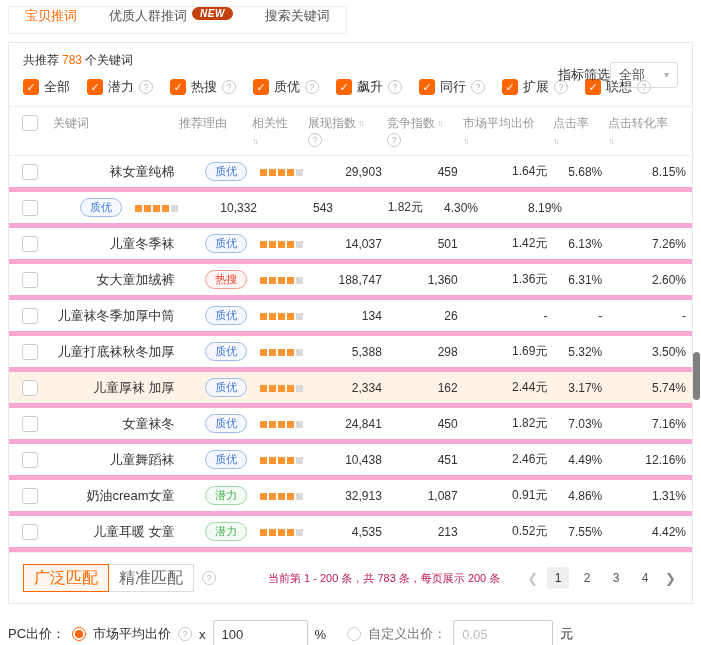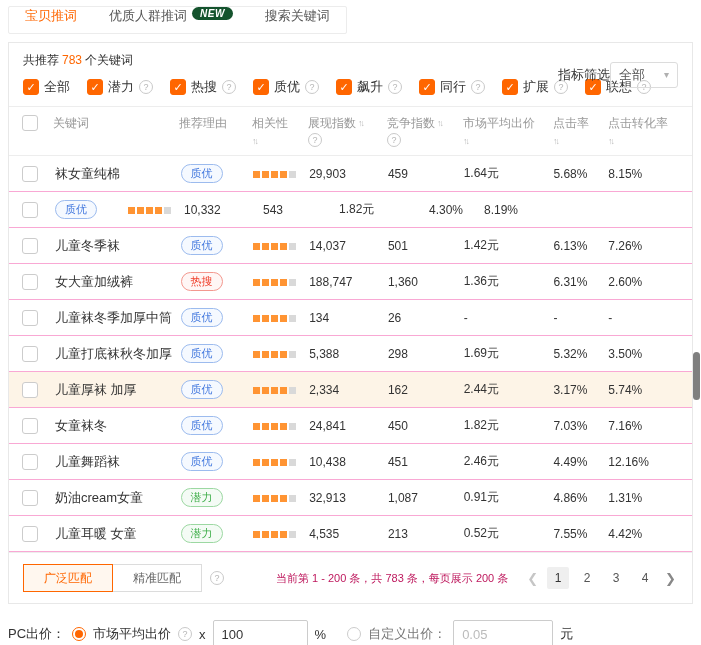--- a/index.html
+++ b/index.html
@@ -4,21 +4,21 @@
 <style>
   * { margin:0; padding:0; box-sizing:border-box; }
   html,body { width:701px; height:645px; overflow:hidden; background:#fff;
     font-family:"Liberation Sans","DejaVu Sans",sans-serif; font-size:12px; color:#333; position:relative; }
 
   
   .tabbar { margin:6px 8px 0; border:1px solid #ececec; border-radius:2px;
     display:inline-flex; align-items:center; height:28px; background:#fff; }
   .tab { padding:0 16px; color:#555; font-size:13px; cursor:pointer; display:flex; align-items:flex-start; gap:5px; height:100%; }
   .tab.active { color:#ff6600; }
-  .badge-new { background:#14532d; color:#fff; font-size:10px; font-weight:bold; font-style:italic;
+  .badge-new { background:#c2410c; color:#fff; font-size:10px; font-weight:bold; font-style:italic;
     padding:1px 8px; border-radius:9px; letter-spacing:.5px; }
 
   
   .panel { margin:8px 8px 0; border:1px solid #e8e8e8; background:#fff; }
 
   .filter-area { padding:9px 14px 10px; border-bottom:1px solid #ededed; position:relative; }
   .summary { margin-bottom:9px; font-size:12px; color:#333; }
   .summary .count { color:#ff6600; margin:0 3px; }
   .filters { display:flex; align-items:center; gap:17px; }
   .filter-item { display:flex; align-items:center; gap:5px; font-size:13px; color:#333; cursor:pointer; }
@@ -43,36 +43,36 @@
   .col-check { width:46px; display:flex; justify-content:flex-start; padding-left:13px; }
   .col-keyword { width:126px; }
   .col-reason { width:73px; }
   .col-relevance { width:56px; }
   .col-impressions { width:79px; }
   .col-competition { width:76px; }
   .col-bid { width:90px; }
   .col-ctr { width:55px; }
   .col-cvr { width:84px; }
 
-  .trow { display:flex; align-items:center; height:36px; border-bottom:1px solid #f9a8d4; }
+  .trow { display:flex; align-items:center; height:36px; border-bottom:5px solid #f9a8d4;text-align:right; }
   .trow.highlight { background:#fdf4e7; }
   .cell { font-size:12px; color:#333; padding-right:6px; }
   .kw { font-size:13px; }
   .pill { display:inline-block; padding:1px 9px; border-radius:10px; font-size:11px; border:1px solid; line-height:15px; }
   .pill.quality { color:#3d74dd; border-color:#9cbbee; background:#f5f9ff; }
   .pill.hot { color:#ef3f2b; border-color:#f3988f; background:#fff6f5; }
   .pill.potential { color:#3fae4a; border-color:#9cd8a2; background:#f4fbf5; }
   .bars { display:inline-flex; gap:2px; }
   .bar { width:7px; height:7px; background:#d9d9d9; }
   .bar.on { background:#ff9433; }
 
   
   .tfoot { display:flex; align-items:center; padding:11px 14px; border-top:1px solid #ededed; }
   .match-group { display:flex; }
-  .match-btn { height:28px; padding:0 20px; display:flex; align-items:center; font-size:12px;
+  .match-btn { height:28px; padding:0 10px; display:flex; align-items:center; font-size:16px;
     border:1px solid #dcdcdc; background:#fff; color:#666; cursor:pointer; }
   .match-btn.active { border-color:#ff6600; color:#ff6600; background:#fff7ef; position:relative; z-index:1; }
   .match-btn + .match-btn { margin-left:-1px; }
   .tfoot .help { margin-left:8px; }
   .page-info { margin-left:52px; color:#be185d; font-size:11px; }
   .pagination { margin-left:auto; display:flex; align-items:center; gap:7px; }
   .page-arrow { color:#c6c6c6; font-size:13px; padding:0 2px; cursor:pointer; }
   .page-arrow.next { color:#888; }
   .page-num { min-width:22px; height:22px; display:flex; align-items:center; justify-content:center;
     font-size:12px; color:#555; cursor:pointer; border-radius:2px; }

